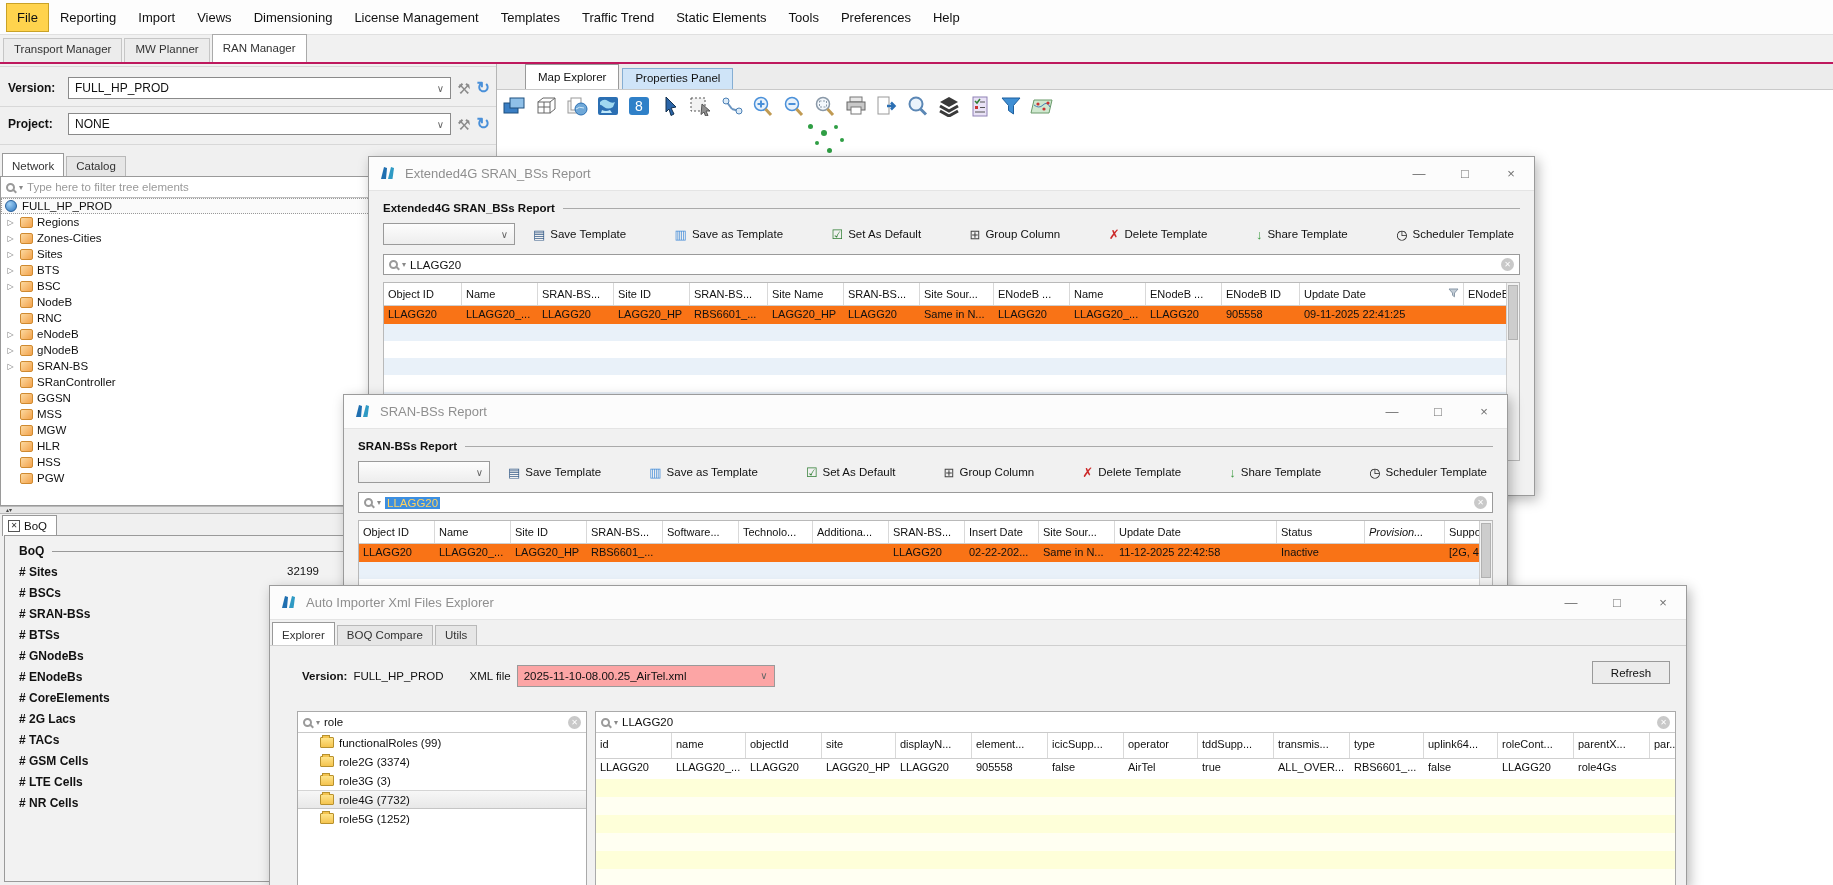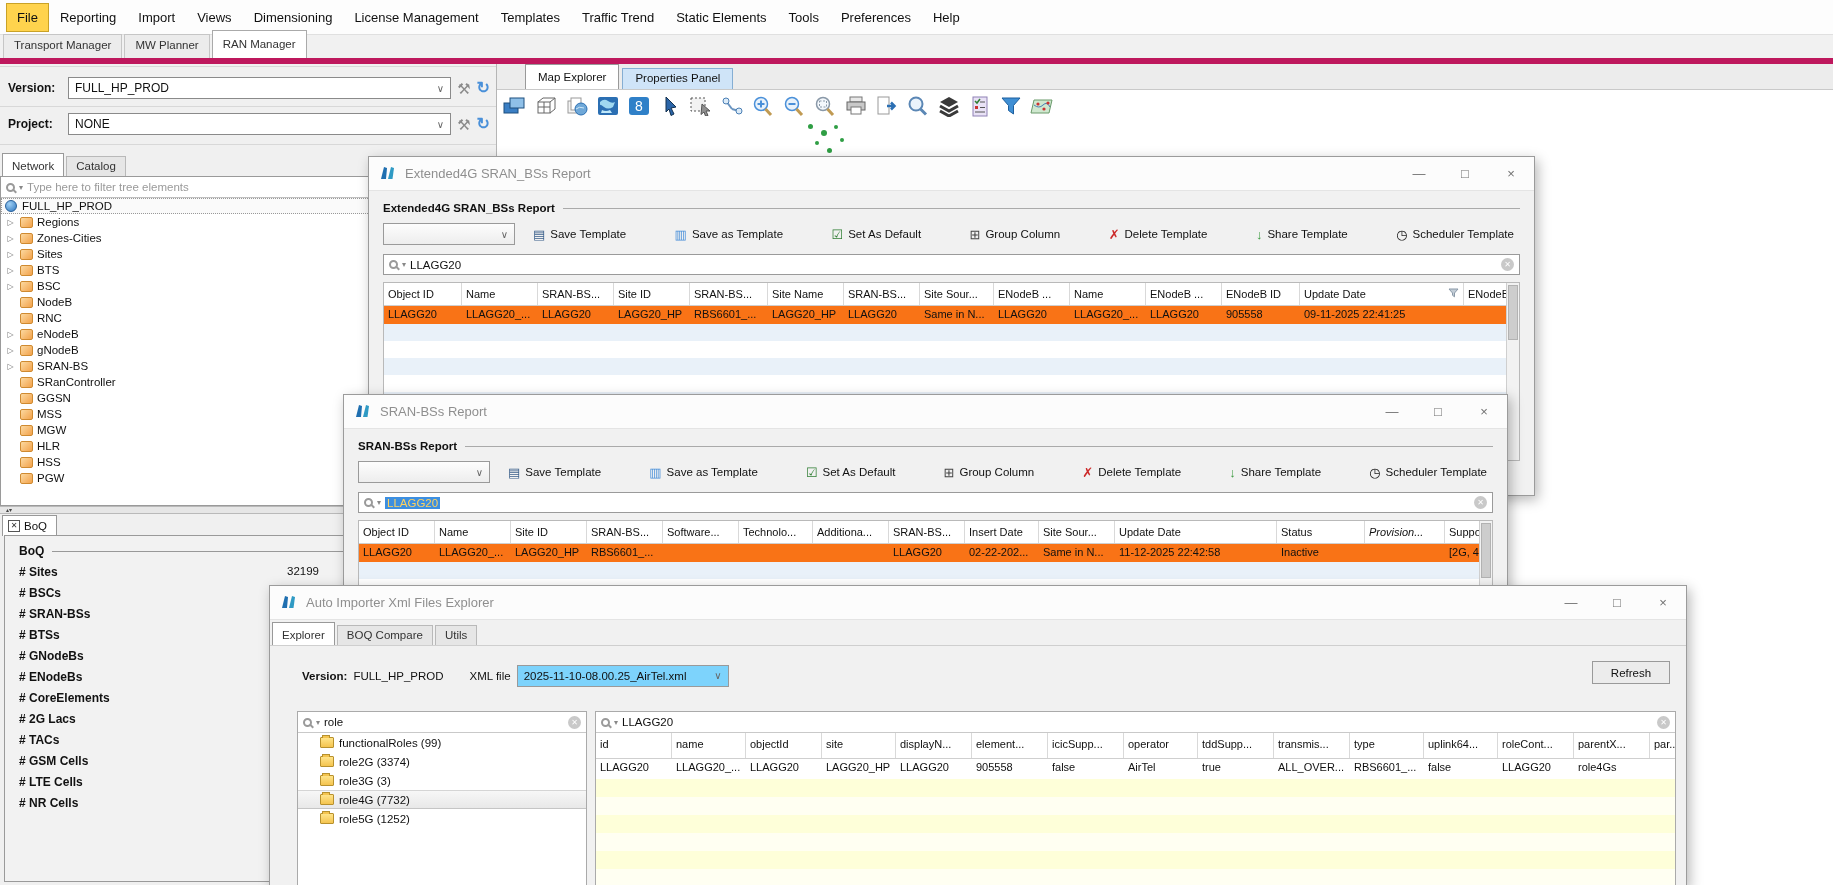--- a/index.html
+++ b/index.html
@@ -5,21 +5,21 @@
   * { box-sizing: border-box; margin: 0; padding: 0; }
   html,body { width:1833px; height:885px; }
   body { position:relative; background:#fff; font-family:"Liberation Sans",sans-serif; font-size:11px; color:#111; overflow:hidden; }
 
   
   .menubar { position:absolute; top:0; left:0; right:0; height:35px; background:#fdfdfd; border-bottom:1px solid #e0e0e0; display:flex; align-items:center; padding-left:6px; font-size:13px; }
   .menu-item { padding:7px 11px; cursor:default; white-space:nowrap; }
   .menu-item.active { background:#ffd34d; border:1px solid #c9a227; padding:6px 10px; }
 
   
-  .apptabs { position:absolute; top:35px; left:0; right:0; height:29px; background:#f1f1f1; border-bottom:6px solid #be185d; display:flex; align-items:flex-end; padding-left:3px; }
+  .apptabs { position:absolute; top:35px; left:0; right:0; height:29px; background:#f1f1f1; border-bottom:2px solid #be185d; display:flex; align-items:flex-end; padding-left:3px; }
   .apptab { height:24px; padding:4px 10px; background:#ececec; border:1px solid #c6c6c6; border-bottom:none; margin-right:2px; font-size:11.5px; color:#333; white-space:nowrap; }
   .apptab.active { background:#fff; height:28px; padding-top:7px; position:relative; z-index:2; border-color:#aaa; }
 
   
   .left-panel { position:absolute; top:64px; left:0; width:497px; bottom:0; background:#f0f0f0; border-right:1px solid #b5b5b5; }
   .field-row { position:absolute; left:8px; right:6px; height:24px; display:flex; align-items:center; gap:6px; }
   .field-sep { position:absolute; left:0; right:0; height:1px; background:#d8d8d8; }
   .field-label { font-weight:bold; font-size:12px; width:54px; }
   .dropdown { flex:1; height:22px; background:#fff; border:1px solid #8a8a8a; display:flex; align-items:center; padding:0 6px; font-size:12px; position:relative; }
   .dd-arrow { margin-left:auto; color:#666; font-size:10px; }
@@ -88,21 +88,21 @@
   .rw-stripe { height:17px; }
   .v-scroll { position:absolute; right:0; top:0; bottom:0; width:13px; background:#f2f2f2; border-left:1px solid #cfcfcf; }
   .v-thumb { position:absolute; left:1px; right:1px; top:2px; height:55px; background:#cdcdcd; border:1px solid #b2b2b2; }
 
   
   .w3-tabs { height:26px; background:#f1f1f1; border-bottom:1px solid #cfcfcf; display:flex; align-items:flex-end; padding-left:2px; }
   .w3-body { position:absolute; top:61px; left:0; right:0; bottom:0; }
   .w3-version-row { position:absolute; left:32px; top:17px; height:23px; display:flex; align-items:center; gap:6px; font-size:11.5px; }
   .w3-version-label { font-weight:bold; }
   .w3-xml-label { margin-left:20px; }
-  .w3-xml-dd { width:212px; height:22px; background:#7dd3fc; border:1px solid #9a9a9a; display:flex; align-items:center; padding:0 6px; font-size:11.5px; }
+  .w3-xml-dd { width:258px; height:22px; background:#fca5a5; border:1px solid #9a9a9a; display:flex; align-items:center; padding:0 6px; font-size:11.5px; }
   .w3-refresh { position:absolute; right:16px; top:14px; width:78px; height:23px; background:#ececec; border:1px solid #9a9a9a; display:flex; align-items:center; justify-content:center; font-size:11.5px; }
   .w3-pane { position:absolute; top:64px; bottom:0; background:#fff; border:1px solid #aaa; overflow:hidden; }
   .w3-left { left:27px; width:290px; }
   .w3-right { left:325px; right:10px; }
   .w3-search { height:21px; border-bottom:1px solid #c9c9c9; display:flex; align-items:center; gap:4px; padding:0 5px; font-size:11.5px; }
   .folder-item { height:19px; display:flex; align-items:center; gap:5px; padding-left:22px; font-size:11.5px; }
   .folder-item.selected { background:linear-gradient(#f7f7f7,#e8e8e8); border-top:1px solid #d5d5d5; border-bottom:1px solid #c5c5c5; }
   .folder { width:14px; height:11px; background:linear-gradient(#ffe48a,#f4c44f); border:1px solid #b8912d; border-radius:1px; position:relative; flex:none; }
   .folder::before { content:""; position:absolute; top:-3px; left:1px; width:6px; height:2px; background:#f4c44f; border:1px solid #b8912d; border-bottom:none; }
 </style>

